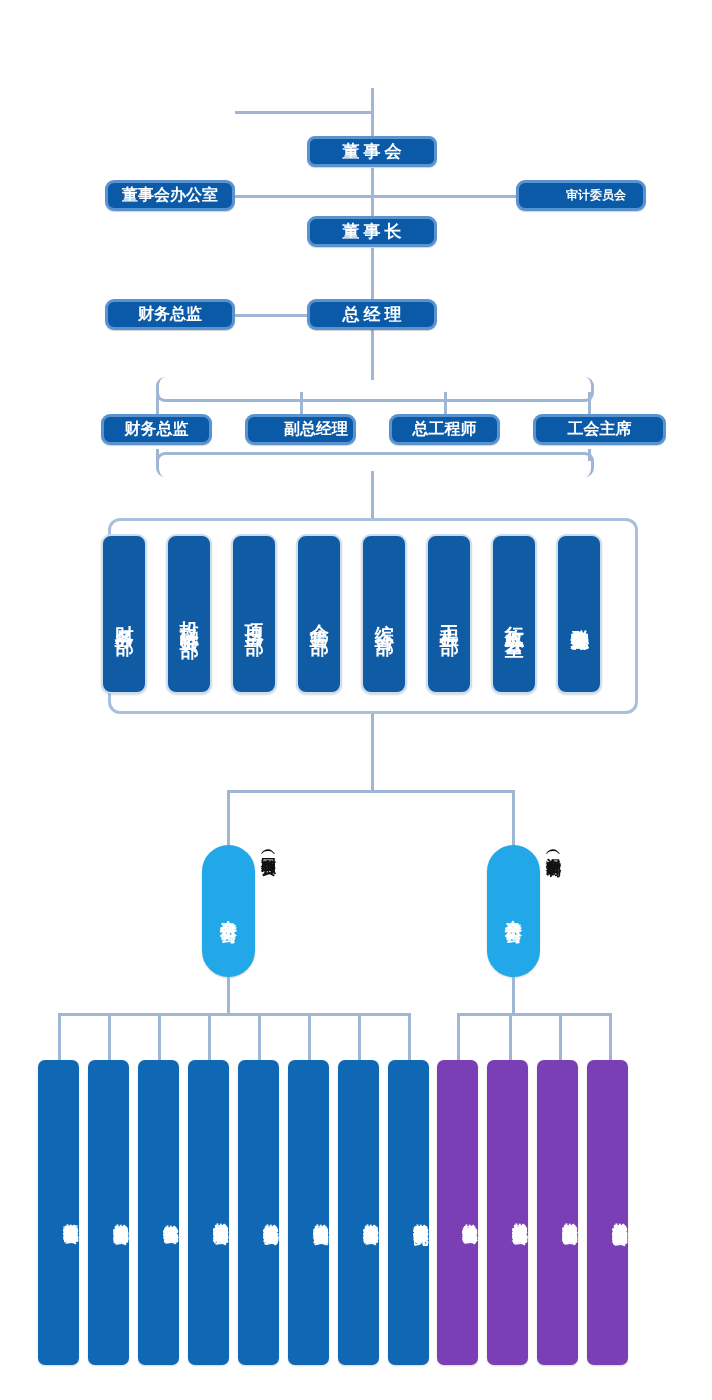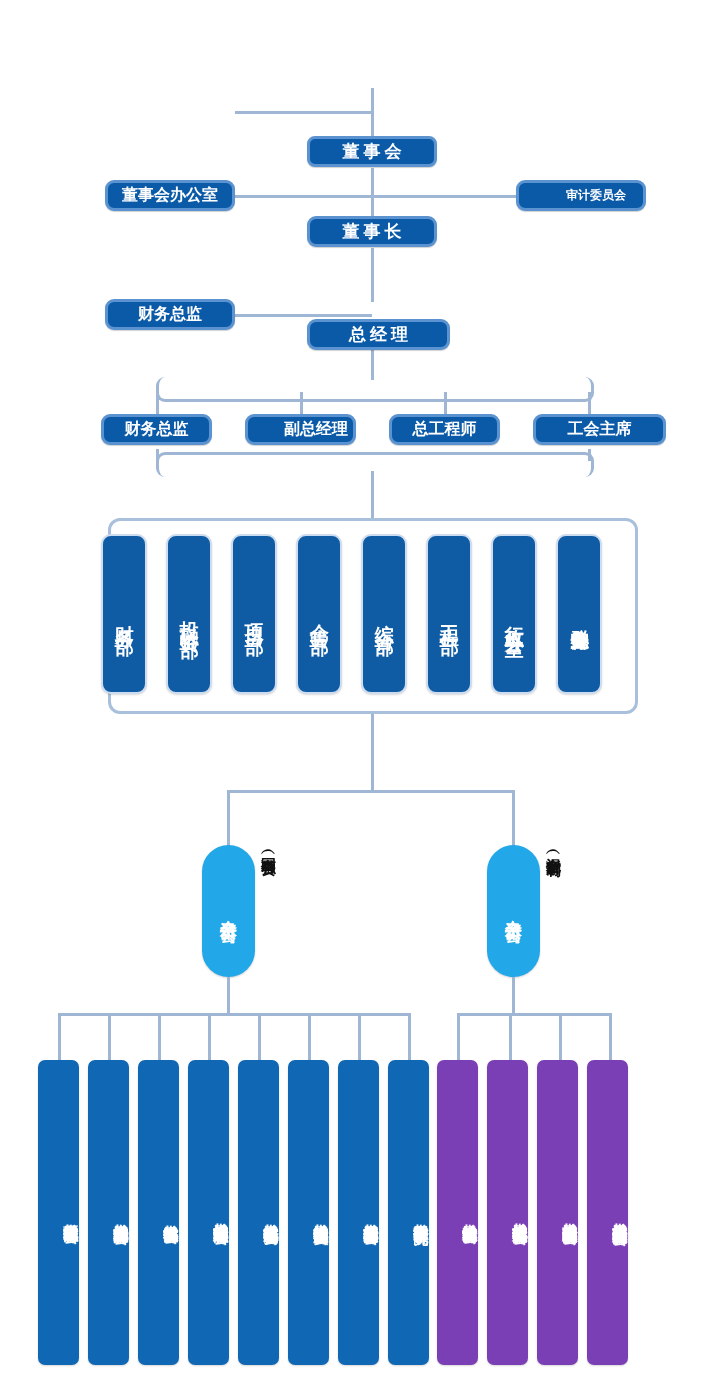--- a/index.html
+++ b/index.html
@@ -139,21 +139,21 @@
   <div class="node h-node" style="left:307px;top:136px;width:130px;border-radius:8px;">董事会</div>
 
   <div class="node h-node tight" style="left:105px;top:180px;width:130px;font-size:16px;">董事会办公室</div>
 
   <div class="node h-node tight" style="left:516px;top:180px;width:130px;font-size:12px;padding-left:30px;">审计委员会</div>
 
   <div class="node h-node" style="left:307px;top:216px;width:130px;border-radius:9px;">董事长</div>
 
   <div class="node h-node tight" style="left:105px;top:299px;width:130px;font-size:16px;">财务总监</div>
 
-  <div class="node h-node" style="left:307px;top:299px;width:143px;margin-top:20px;">总经理</div>
+  <div class="node h-node" style="left:307px;top:299px;width:130px;">总经理</div>
 
   <div class="node h-node tight" style="left:101px;top:414px;width:111px;font-size:16px;">
     <span>财务总监</span>
   </div>
   <div class="node h-node tight" style="left:245px;top:414px;width:111px;font-size:16px;padding-left:31px;">
     <span>副总经理</span>
   </div>
   <div class="node h-node tight" style="left:389px;top:414px;width:111px;font-size:16px;">
     <span>总工程师</span>
   </div>

